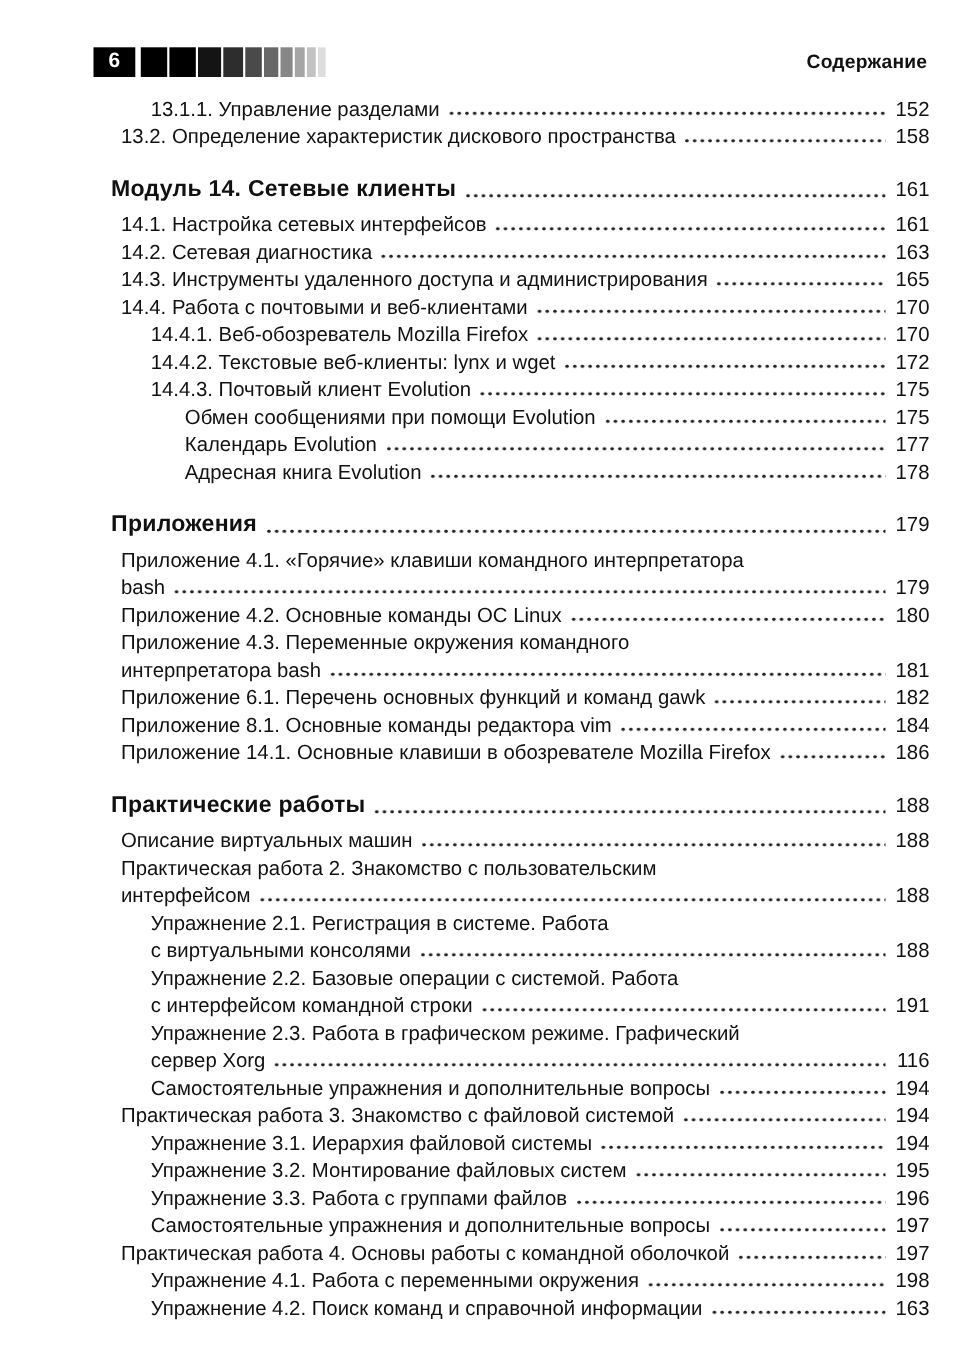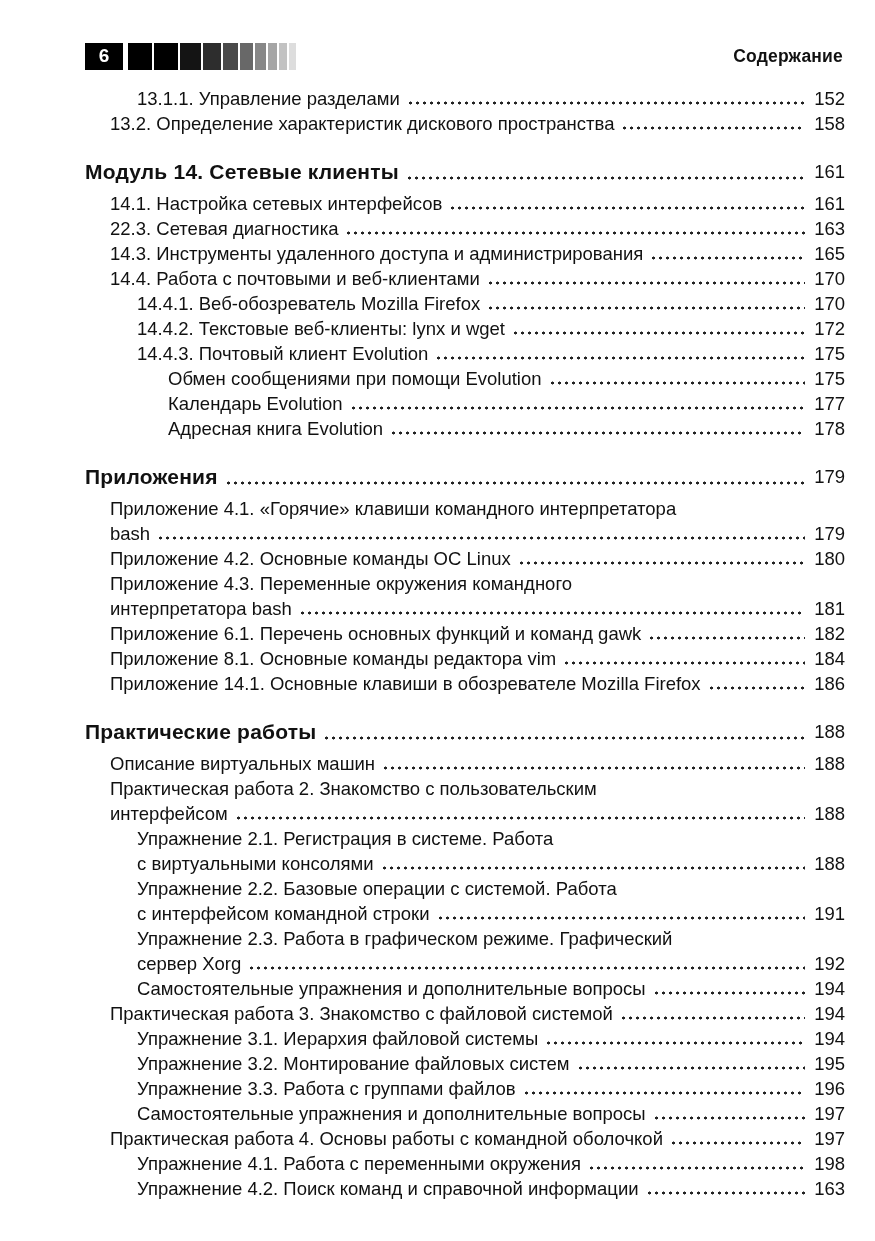--- a/index.html
+++ b/index.html
@@ -80,20 +80,21 @@
   .entry.level-1 { padding-left: 25px; }
   .entry.level-2 { padding-left: 52px; }
   .entry.level-3 { padding-left: 83px; }
   .entry.gap { margin-top: 21px; }
   .entry.bold { margin-bottom: 5px; }
   .entry.bold .line { line-height: 29px; }
   .entry.bold .text {
     font-weight: bold;
     font-size: 21px;
     letter-spacing: 0.2px;
+    margin-left: 16px;
   }
   .text {
     flex: 0 1 auto;
     white-space: nowrap;
   }
   .leader {
     flex: 1 1 auto;
     min-width: 14px;
     align-self: stretch;
     margin: 0 6px 0 7px;
@@ -157,21 +158,21 @@
       </div>
       <div class="entry level-1">
         <div class="line">
           <span class="text">14.1. Настройка сетевых интерфейсов</span>
           <span class="leader"></span>
           <span class="pageref">161</span>
         </div>
       </div>
       <div class="entry level-1">
         <div class="line">
-          <span class="text">22.3. Сетевая диагностика</span>
+          <span class="text">14.2. Сетевая диагностика</span>
           <span class="leader"></span>
           <span class="pageref">163</span>
         </div>
       </div>
       <div class="entry level-1">
         <div class="line">
           <span class="text">14.3. Инструменты удаленного доступа и администрирования</span>
           <span class="leader"></span>
           <span class="pageref">165</span>
         </div>
@@ -324,21 +325,21 @@
           <span class="pageref">191</span>
         </div>
       </div>
       <div class="entry level-2">
         <div class="line">
           <span class="text">Упражнение 2.3. Работа в графическом режиме. Графический</span>
         </div>
         <div class="line">
           <span class="text">сервер Xorg</span>
           <span class="leader"></span>
-          <span class="pageref">192</span>
+          <span class="pageref">116</span>
         </div>
       </div>
       <div class="entry level-2">
         <div class="line">
           <span class="text">Самостоятельные упражнения и дополнительные вопросы</span>
           <span class="leader"></span>
           <span class="pageref">194</span>
         </div>
       </div>
       <div class="entry level-1">

